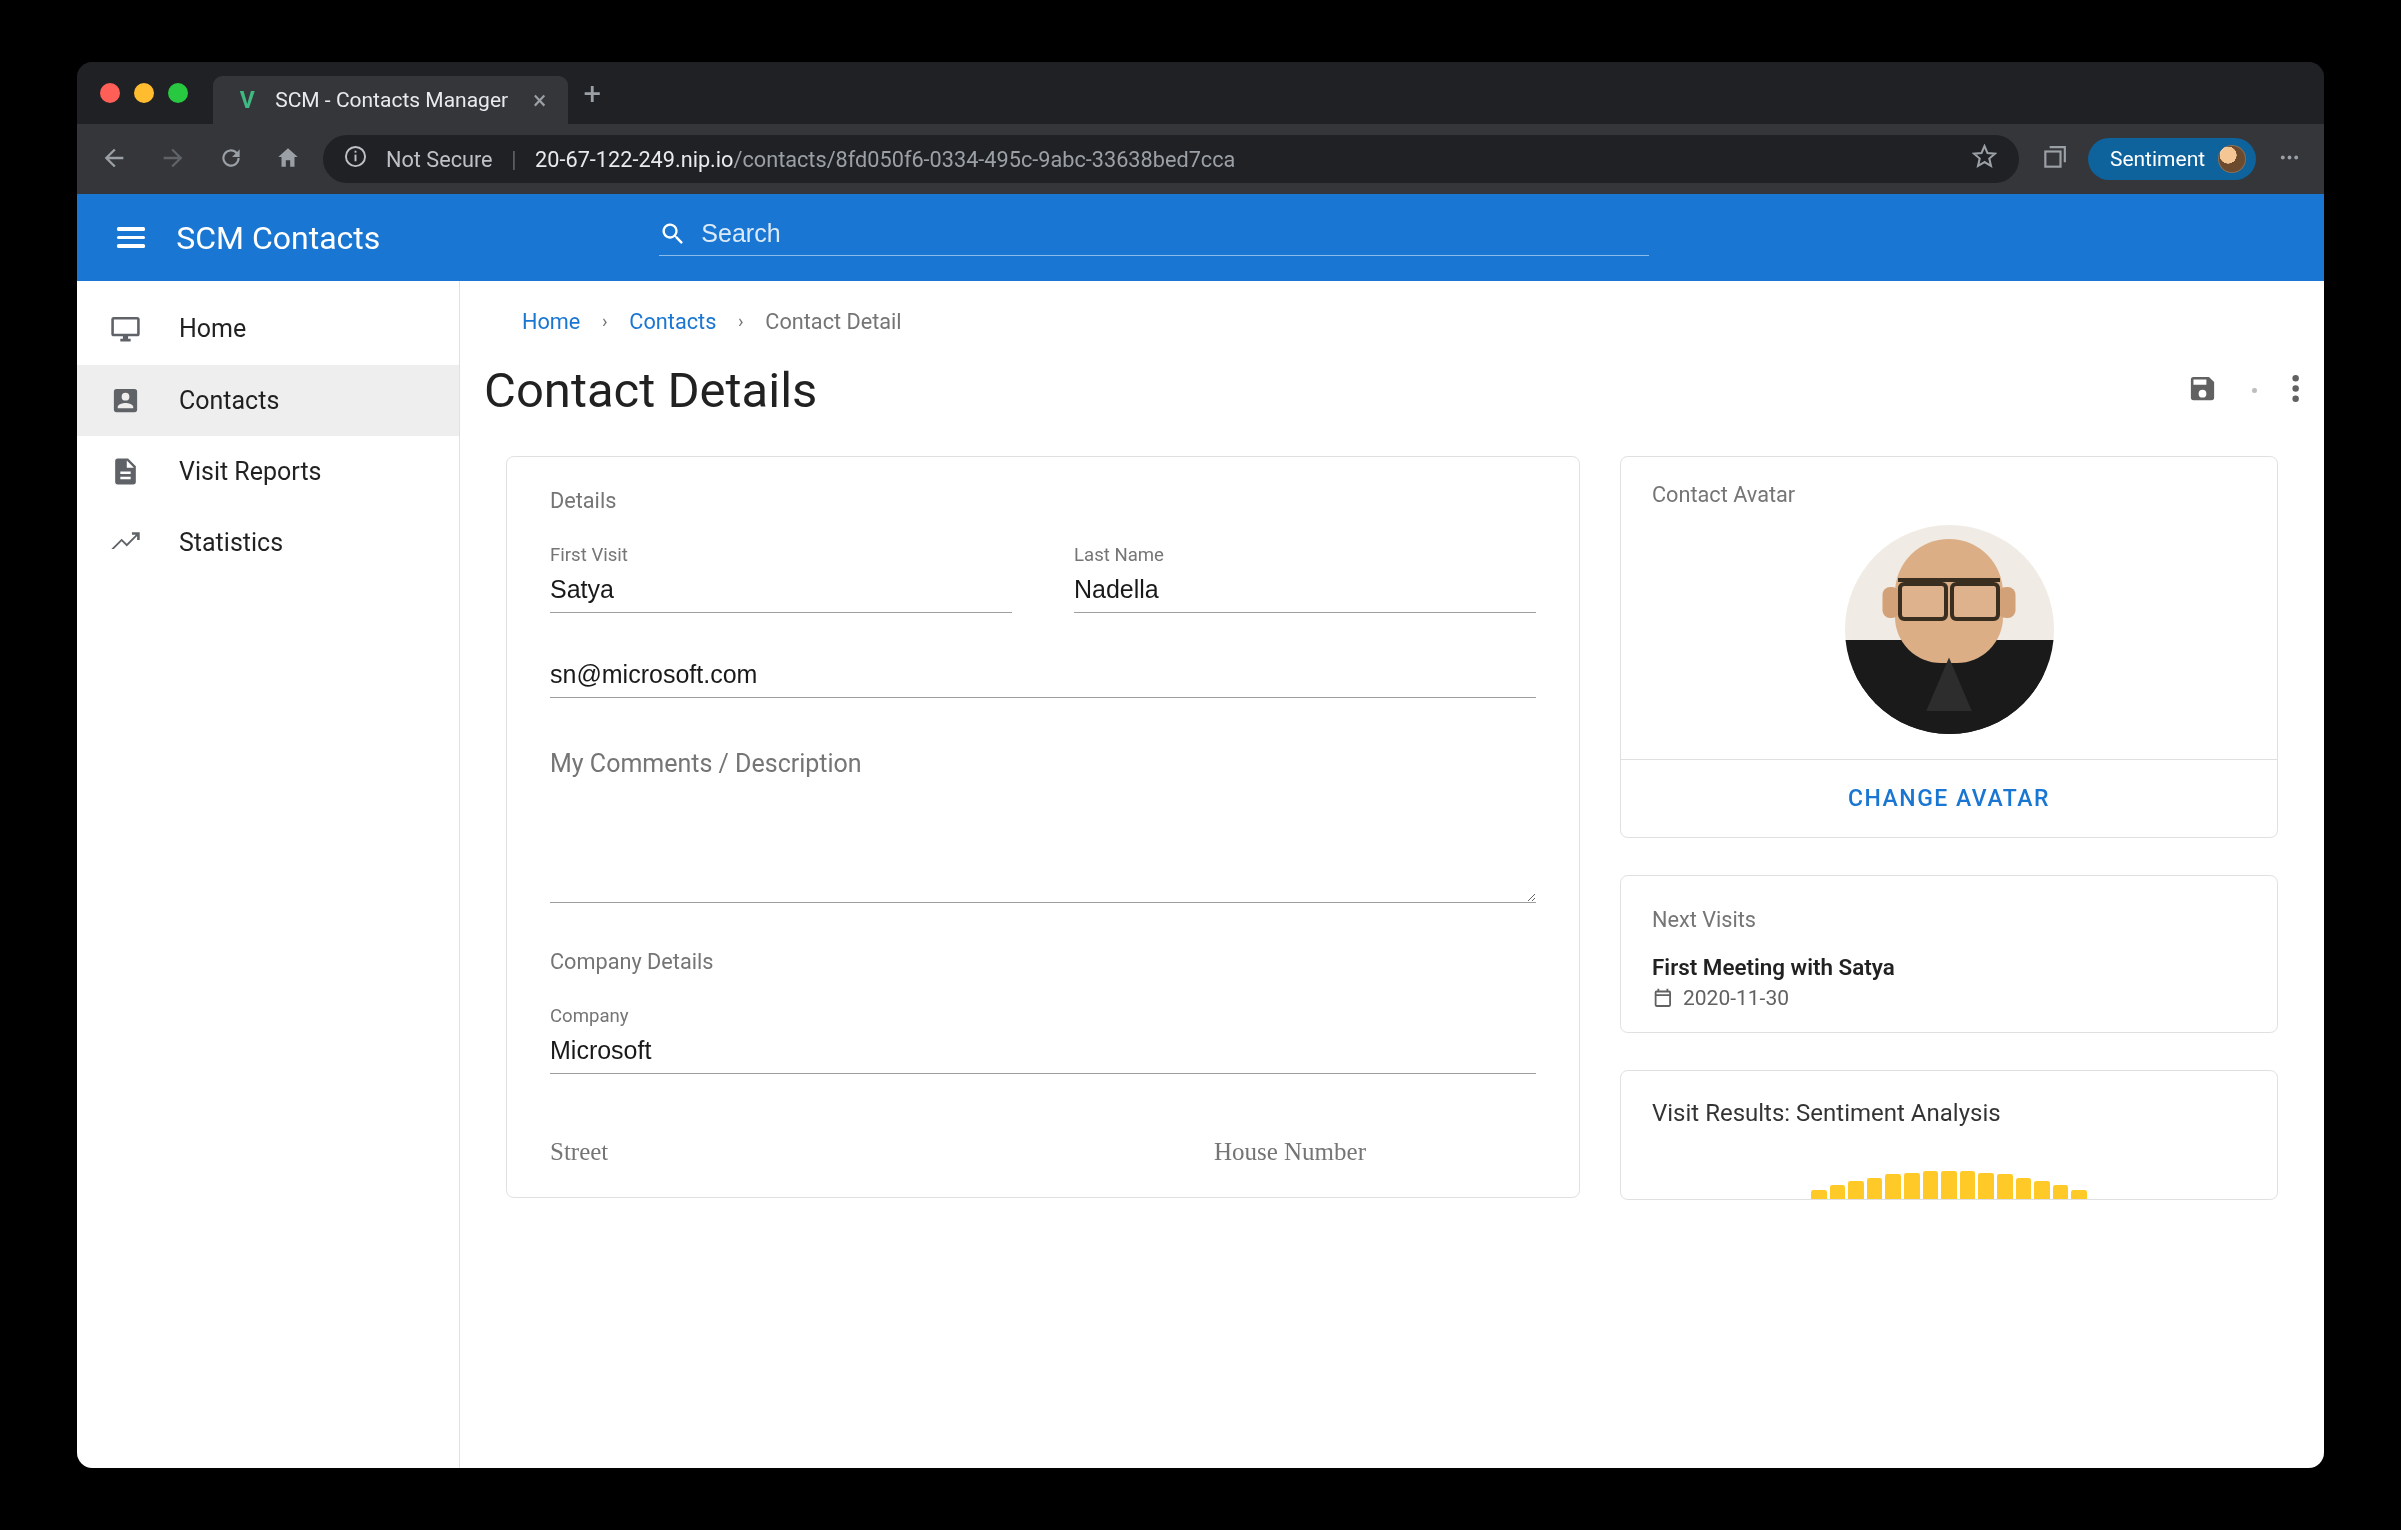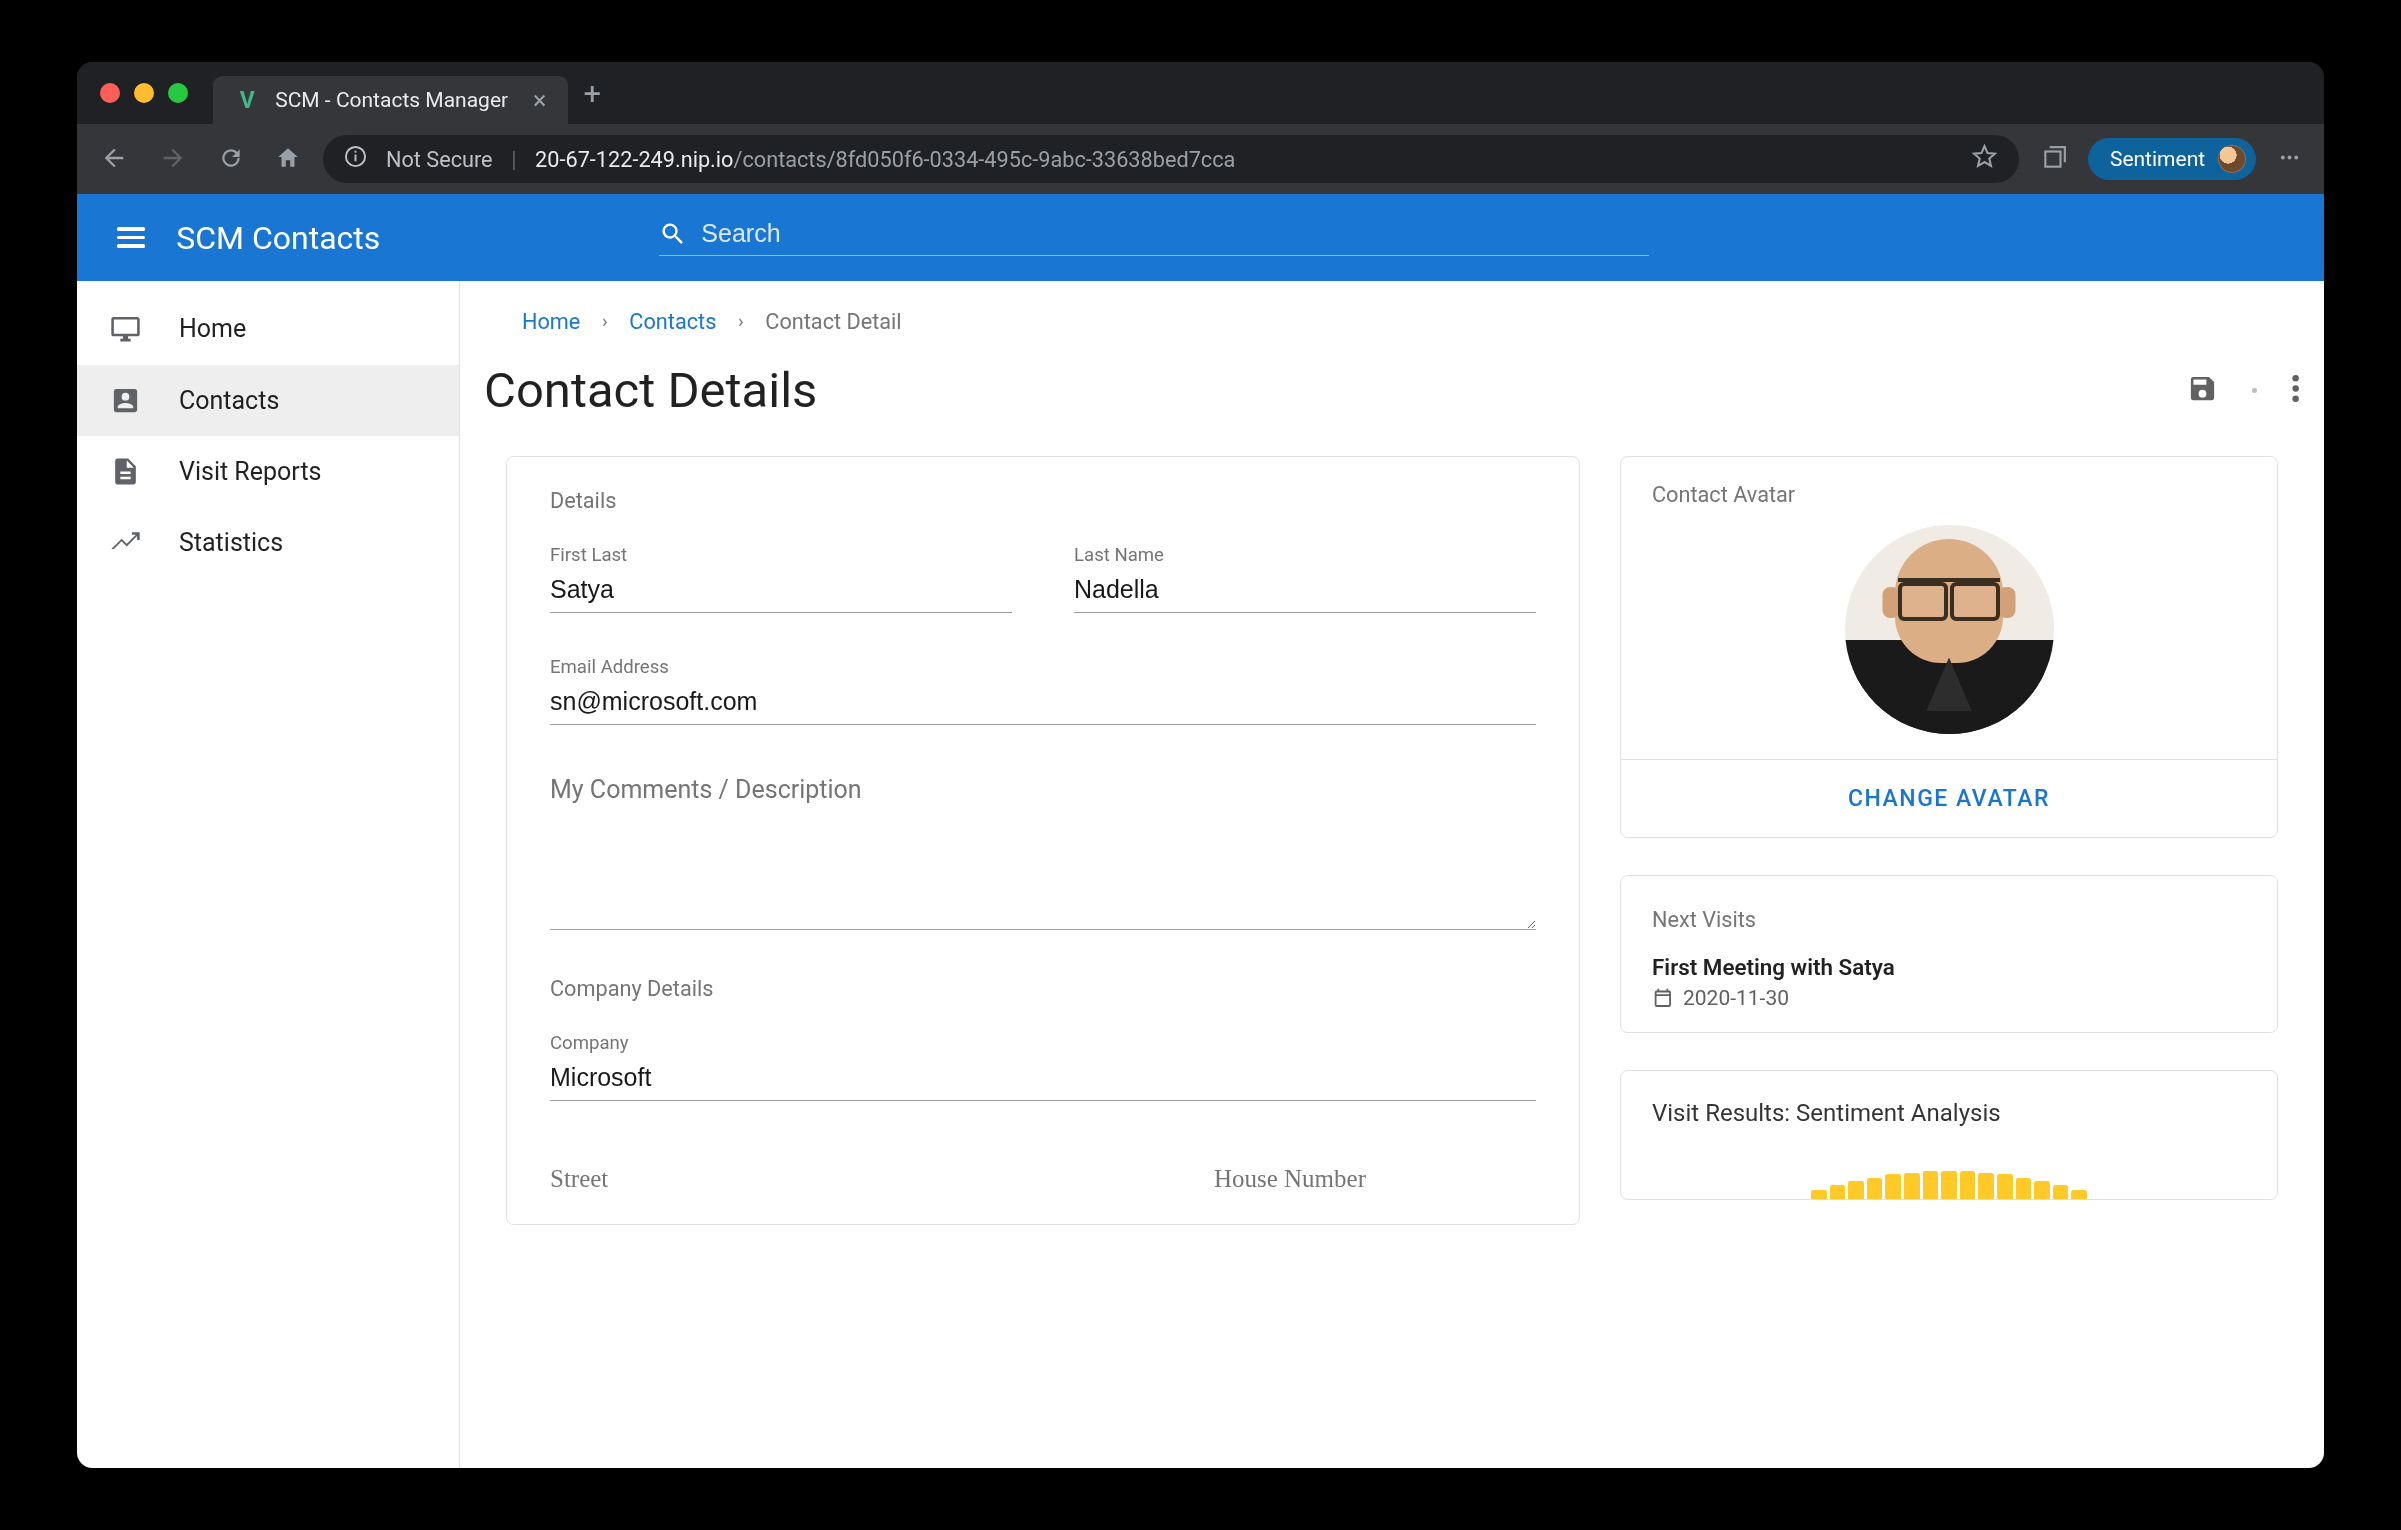--- a/index.html
+++ b/index.html
@@ -452,31 +452,30 @@
           </div>
         </div>
 
         <div class="content-grid">
 
           <div class="left-col">
             <div class="card">
               <div class="section-label">Details</div>
               <div class="form-row">
                 <div class="form-field">
-                  <span class="field-label">First Last</span>
+                  <span class="field-label">First Visit</span>
                   <input class="field-input" value="Satya" style="">
                 </div>
                 <div class="form-field">
                   <span class="field-label">Last Name</span>
                   <input class="field-input" value="Nadella" style="">
                 </div>
               </div>
               <div class="form-row">
                 <div class="form-field">
-                  <span class="field-label">Email Address</span>
                   <input class="field-input" value="sn@microsoft.com" style="">
                 </div>
               </div>
               <div class="form-field">
                 <textarea class="textarea-field" placeholder="My Comments / Description" style=""></textarea>
               </div>
 
               <div class="section-label" style="margin-top:46px">Company Details</div>
               <div class="form-row">
                 <div class="form-field">

